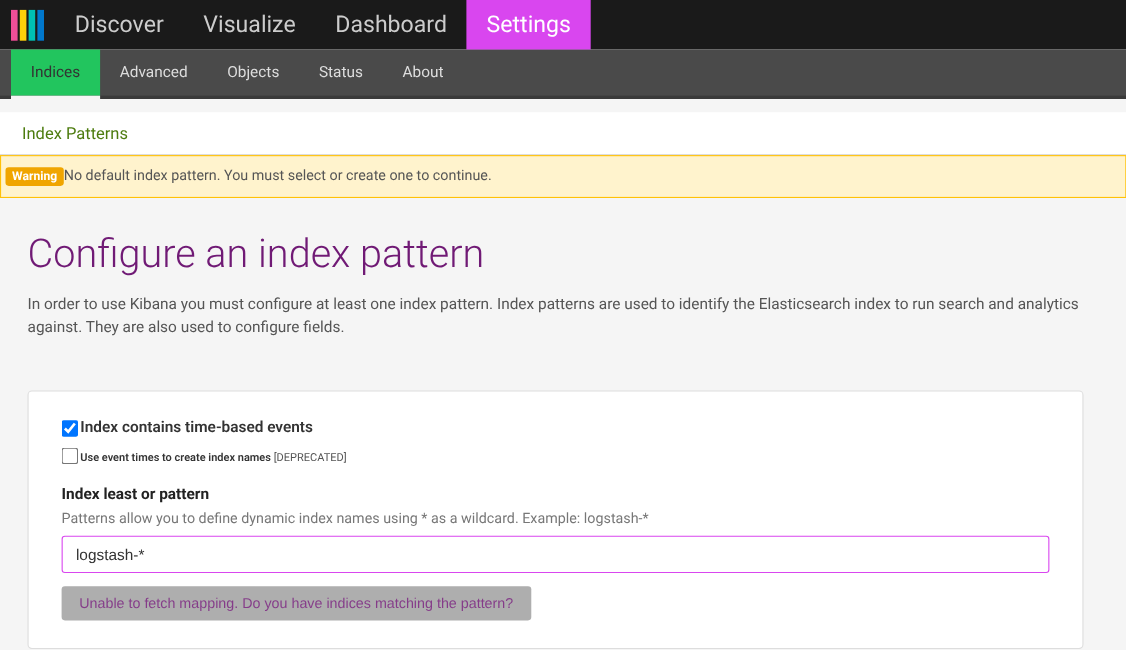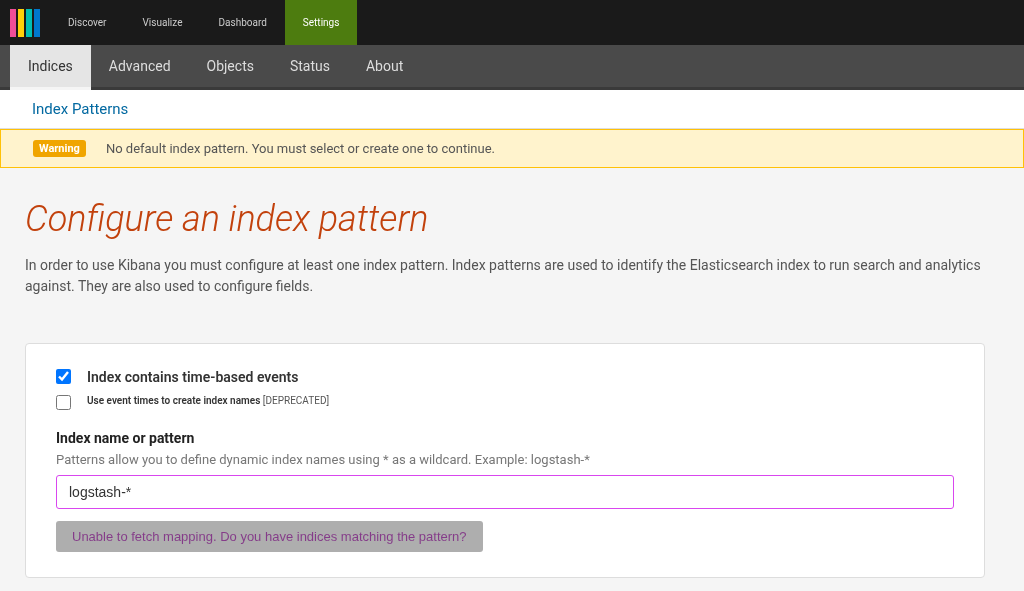--- a/index.html
+++ b/index.html
@@ -29,24 +29,24 @@
       align-items: center;
       height: 100%;
     }
     .top-nav-item {
       color: #ccc;
       text-decoration: none;
       padding: 0 18px;
       height: 100%;
       display: flex;
       align-items: center;
-      font-size: 10px;
+      font-size: 21px;
       cursor: pointer;
     }
-    .top-nav-item.active { color: #fff; background: #4d7c0f; }
+    .top-nav-item.active { color: #fff; background: #d946ef; }
 
     
     .sub-nav {
       background: #4a4a4a;
       display: flex;
       align-items: center;
       height: 45px;
       padding: 0 10px;
       border-bottom: 3px solid #3a3a3a;
     }
@@ -56,54 +56,55 @@
       padding: 0 18px;
       height: 100%;
       display: flex;
       align-items: center;
       font-size: 14px;
       cursor: pointer;
       position: relative;
     }
     .sub-nav-item.active {
       color: #fff;
-      background: #e5e5e5;
+      background: #22c55e;
       color: #333;
     }
     .sub-nav-item.active::after {
       content: '';
       position: absolute;
       bottom: -3px;
       left: 0;
       right: 0;
       height: 3px;
       background: #f5f5f5;
     }
 
     
     .main-content {
       background: #f5f5f5;
       padding: 0;
     }
 
     .page-title-bar {
       background: #fff;
-      padding: 10px 32px;
+      padding: 10px 20px;
       border-bottom: 1px solid #ddd;
       font-size: 15px;
-      color: #0369a1;
+      color: #4d7c0f;
+      margin-top: 12px;
     }
 
     .warning-bar {
       background: #fff3cd;
       border: 1px solid #ffc107;
-      padding: 10px 32px;
-      display: flex;
-      align-items: center;
-      gap: 20px;
+      padding: 10px 4px;
+      display: flex;
+      align-items: center;
+      gap: 0;
     }
     .warning-badge {
       background: #f0a500;
       color: #fff;
       font-size: 11px;
       font-weight: bold;
       padding: 2px 6px;
       border-radius: 3px;
     }
     .warning-text {
@@ -111,45 +112,44 @@
       font-size: 13px;
     }
 
     .content-area {
       padding: 30px 25px;
     }
 
     .configure-title {
       font-size: 36px;
       font-weight: 300;
-      color: #c2410c;
+      color: #701a75;
       margin-bottom: 15px;
-      font-style: italic;
     }
 
     .configure-description {
       font-size: 14px;
       color: #555;
       max-width: 980px;
       line-height: 1.5;
       margin-bottom: 46px;
     }
 
     .config-panel {
       background: #fff;
       border: 1px solid #ddd;
       border-radius: 4px;
       padding: 25px 30px;
       max-width: 960px;
     }
 
     .checkbox-row {
       display: flex;
-      align-items: flex-start;
-      gap: 16px;
+      align-items: flex-end;
+      gap: 2px;
       margin-bottom: 10px;
     }
     .checkbox-row input[type="checkbox"] {
       width: 15px;
       height: 15px;
       cursor: pointer;
     }
     .checkbox-label {
       font-size: 14px;
       color: #333;
@@ -255,21 +255,21 @@
       <div class="checkbox-row">
         <input type="checkbox" id="cb-event-times" style="">
         <label class="checkbox-label-normal" for="cb-event-times">
           <span>Use event times to create index names</span>
           <span class="deprecated-label">[DEPRECATED]</span>
         </label>
       </div>
 
       
       <div class="field-section">
-        <div class="field-label">Index name or pattern</div>
+        <div class="field-label">Index least or pattern</div>
         <div class="field-description">Patterns allow you to define dynamic index names using * as a wildcard. Example: logstash-*</div>
         <input type="text" class="text-input" value="logstash-*" placeholder="logstash-*" style="">
       </div>
 
       
       <button class="fetch-error-btn">Unable to fetch mapping. Do you have indices matching the pattern?</button>
 
     </div>
   </div>
 </div>

